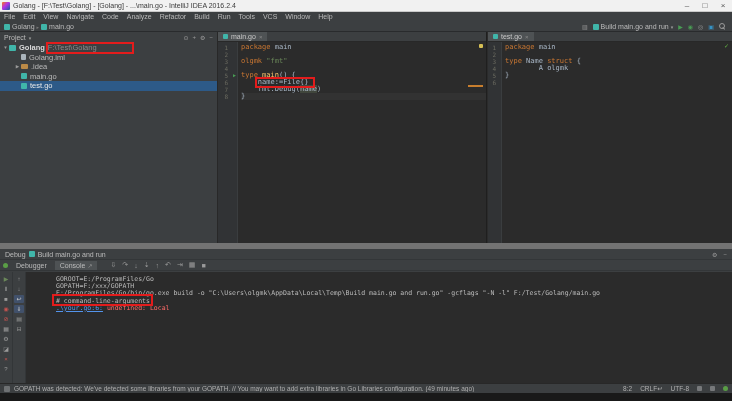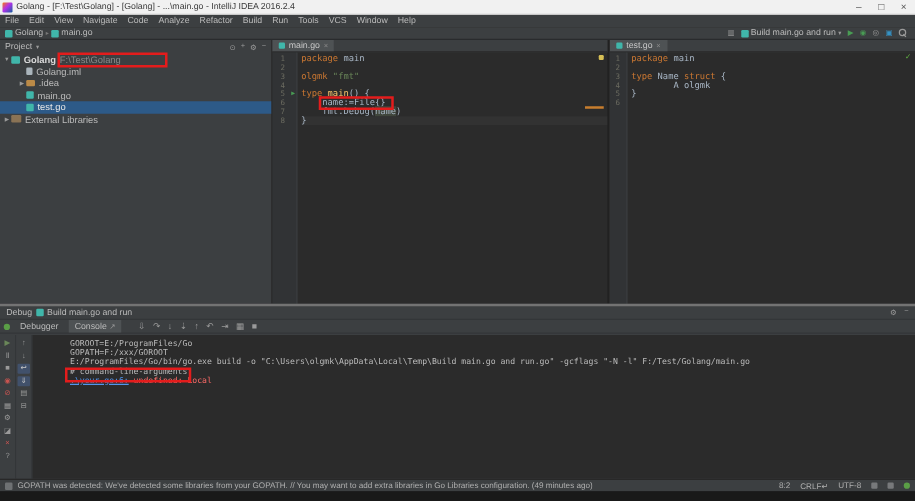--- a/index.html
+++ b/index.html
@@ -84,21 +84,21 @@
   .cl.current{background:#323232}
   .tok-k{color:#cc7832}.tok-s{color:#6a8759}.tok-f{color:#ffc66b}.tok-p{color:#a9b7c6}
   .tok-hl{color:#a9b7c6;background:#40463c}
   .insp{position:absolute;right:3px;top:12px;width:4px;height:4px;border-radius:1px}
   .insp.warn{background:#d6bf55}
   .insp.ok{background:transparent;color:#62b543;font-size:6px;line-height:6px;width:auto;height:auto;top:11px}
   .stripe{position:absolute;right:3px;top:53px;width:15px;height:2px;background:#c77e2e}
 
   
   .debug{position:absolute;left:0;top:243px;width:732px;height:140px;background:#3c3f41;
-    border-top:2px solid #737373}
+    border-top:6px solid #737373}
   .debug-header{height:10px;display:flex;align-items:center;font-size:7px;color:#bbb;
     padding:0 5px;gap:3px}
   .dh-icons{margin-left:auto;display:flex;gap:6px;color:#9a9a9a;font-size:6px}
   .debug-tabs{height:12px;display:flex;align-items:center;font-size:7px;color:#bbb;
     border-top:1px solid #333638;border-bottom:1px solid #333638;padding-left:3px;gap:3px}
   .green-dot{width:5px;height:5px;border-radius:50%;background:#5a9e46;display:inline-block}
   .dtab{display:flex;align-items:center;gap:2px;padding:1px 5px}
   .dtab.active{background:#4e5254}
   .dtab-ext{color:#9a9a9a;font-size:6px}
   .step-icons{display:flex;gap:6px;margin-left:10px;color:#9a9a9a;font-size:7px;align-items:center}
@@ -218,25 +218,20 @@
         <div class="tree-row">
           <span class="tree-arrow ind-1"></span>
           <span class="tree-icon ic-go"></span>
           <span class="tree-label">main.go</span>
         </div>
         <div class="tree-row selected">
           <span class="tree-arrow ind-1"></span>
           <span class="tree-icon ic-go"></span>
           <span class="tree-label">test.go</span>
         </div>
-        <div class="tree-row">
-          <span class="tree-arrow">▶</span>
-          <span class="tree-icon ic-lib"></span>
-          <span class="tree-label">External Libraries</span>
-        </div>
       </div>
   </div>
 
   <div class="editor left" id="editor-0">
       <div class="tabbar">
         <div class="tab">
           <span class="go-ic"></span>
           <span>main.go</span>
           <span class="tab-close">×</span>
         </div>
@@ -344,21 +339,21 @@
       <div class="strip" id="strip-b">
           <span class="sicon" style="color: rgb(154, 154, 154);">↑</span>
           <span class="sicon" style="color: rgb(154, 154, 154);">↓</span>
           <span class="sicon active" style="color: rgb(200, 200, 200);">↩</span>
           <span class="sicon active" style="color: rgb(200, 200, 200);">⇓</span>
           <span class="sicon" style="color: rgb(154, 154, 154);">▤</span>
           <span class="sicon" style="color: rgb(154, 154, 154);">⊟</span>
         </div>
       <div class="console" id="console">
           <div class="con-line"><span class="seg-plain">GOROOT=E:/ProgramFiles/Go</span></div>
-          <div class="con-line"><span class="seg-plain">GOPATH=F:/xxx/GOROOT</span></div>
+          <div class="con-line"><span class="seg-plain">GOPATH=F:/xxx/GOPATH</span></div>
           <div class="con-line"><span class="seg-plain">E:/ProgramFiles/Go/bin/go.exe build -o "C:\Users\olgmk\AppData\Local\Temp\Build main.go and run.go" -gcflags "-N -l" F:/Test/Golang/main.go</span></div>
           <div class="con-line"><span class="seg-plain"># command-line-arguments</span></div>
           <div class="con-line"><span class="seg-link">.\your.go:6:</span><span class="seg-error"> undefined: Local</span></div>
         </div>
     </div>
   </div>
 
   <div class="statusbar">
     <span class="sb-ico"></span>
     <span class="sb-msg">GOPATH was detected: We've detected some libraries from your GOPATH. // You may want to add extra libraries in Go Libraries configuration. (49 minutes ago)</span>

